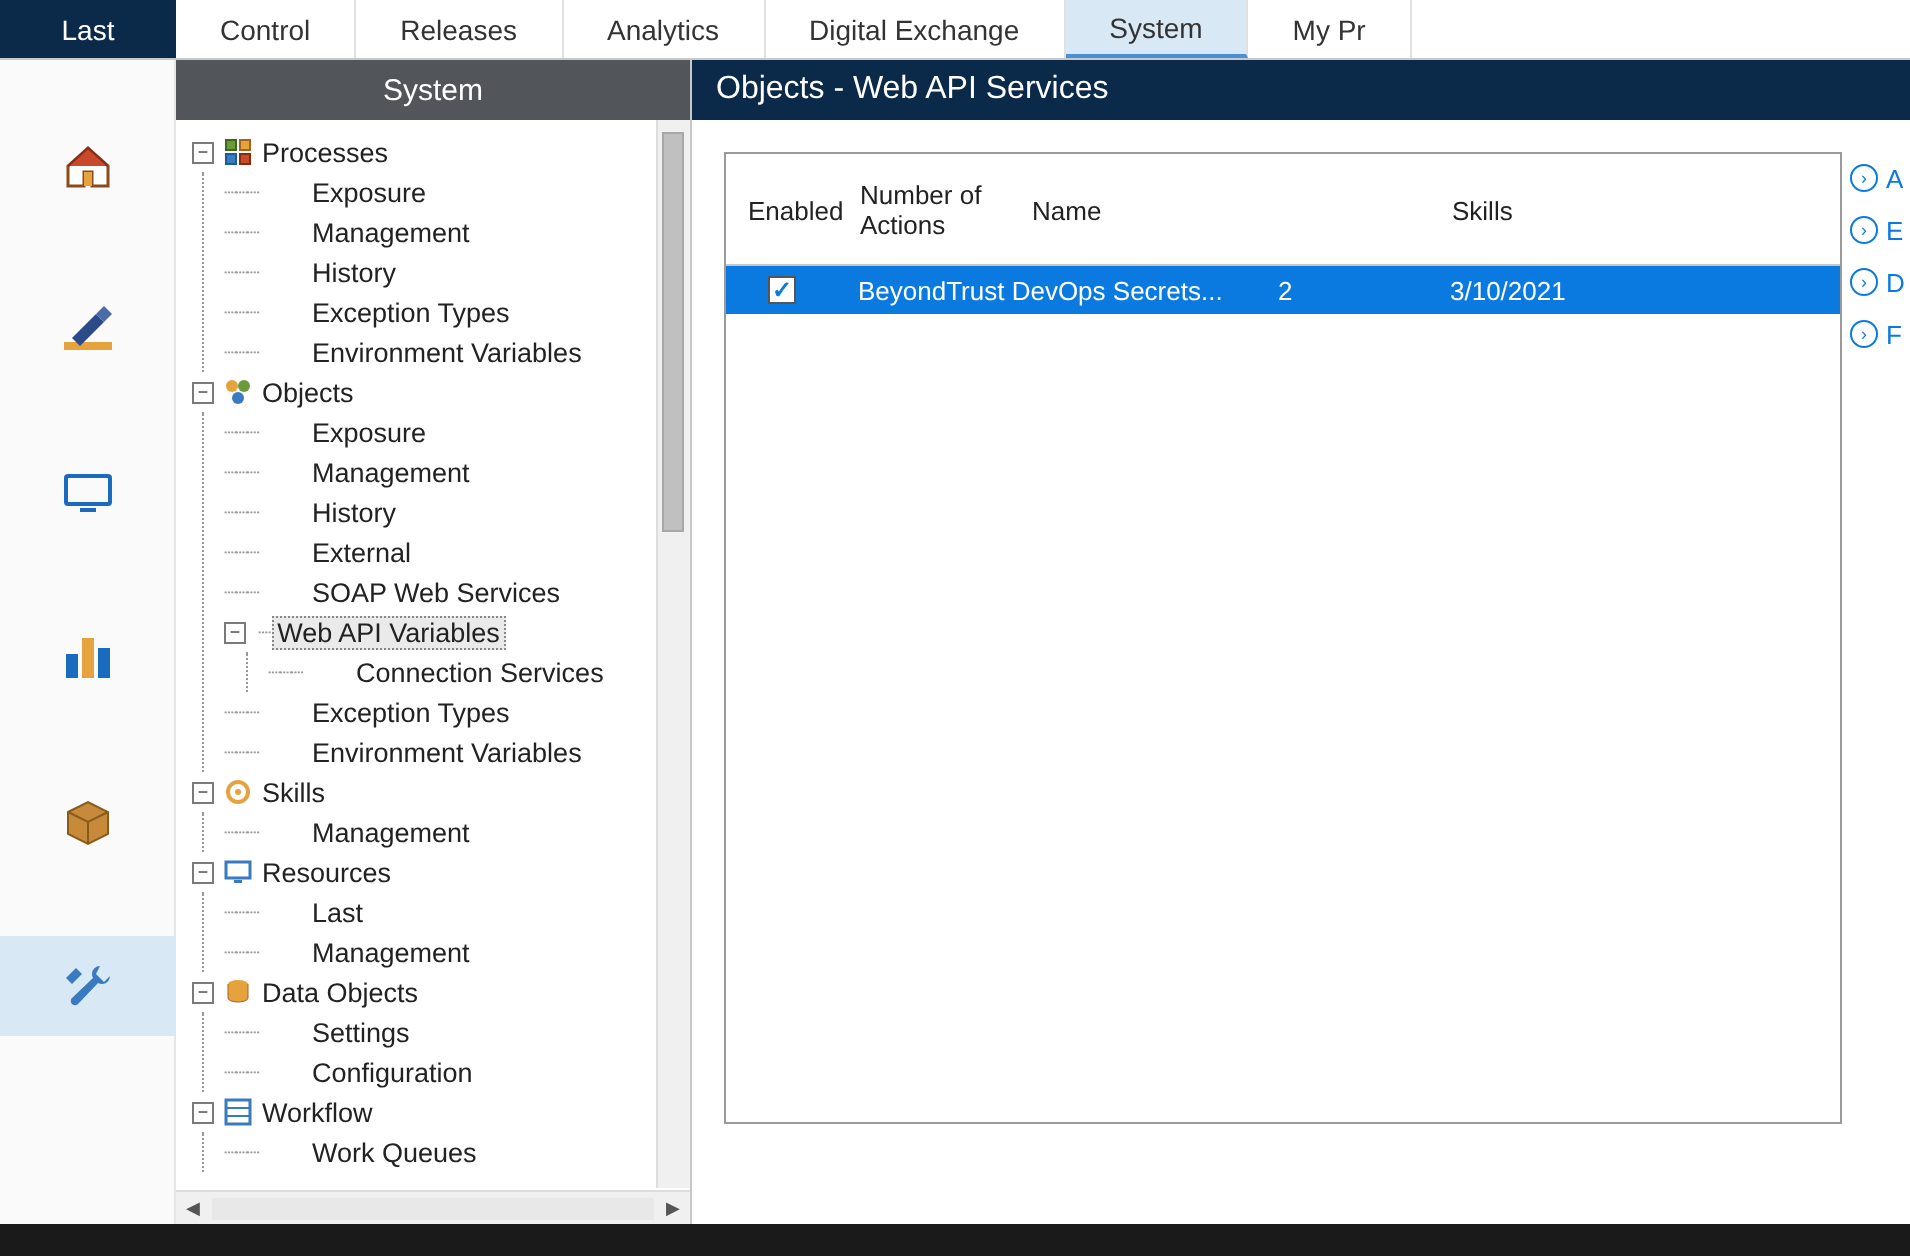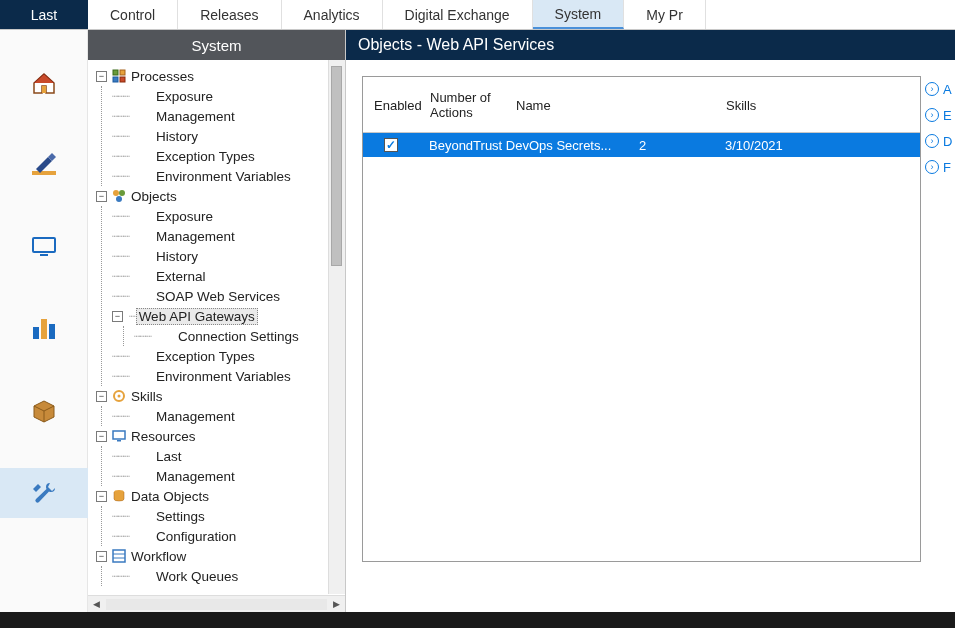--- a/index.html
+++ b/index.html
@@ -208,26 +208,26 @@
               <span class="dots">┈┈┈</span>
               <span>External</span>
             </div>
           <div class="leaf">
               <span class="dots">┈┈┈</span>
               <span>SOAP Web Services</span>
             </div>
           <div class="node" style="padding-left:0">
             <span class="toggle">−</span>
             <span class="dots" style="margin-left:2px;color:#999;font-size:11px;">┈</span>
-            <span class="label sel" style="background:#eaeaea; border:1px dotted #888; padding:0 2px;">Web API Gateways</span>
+            <span class="label sel" style="background:#eaeaea; border:1px dotted #888; padding:0 2px;">Web API Variables</span>
           </div>
           <div class="child">
             <div class="leaf">
                 <span class="dots">┈┈┈</span>
-                <span>Connection Settings</span>
+                <span>Connection Services</span>
               </div>
           </div>
           <div class="leaf">
               <span class="dots">┈┈┈</span>
               <span>Exception Types</span>
             </div>
           <div class="leaf">
               <span class="dots">┈┈┈</span>
               <span>Environment Variables</span>
             </div>

